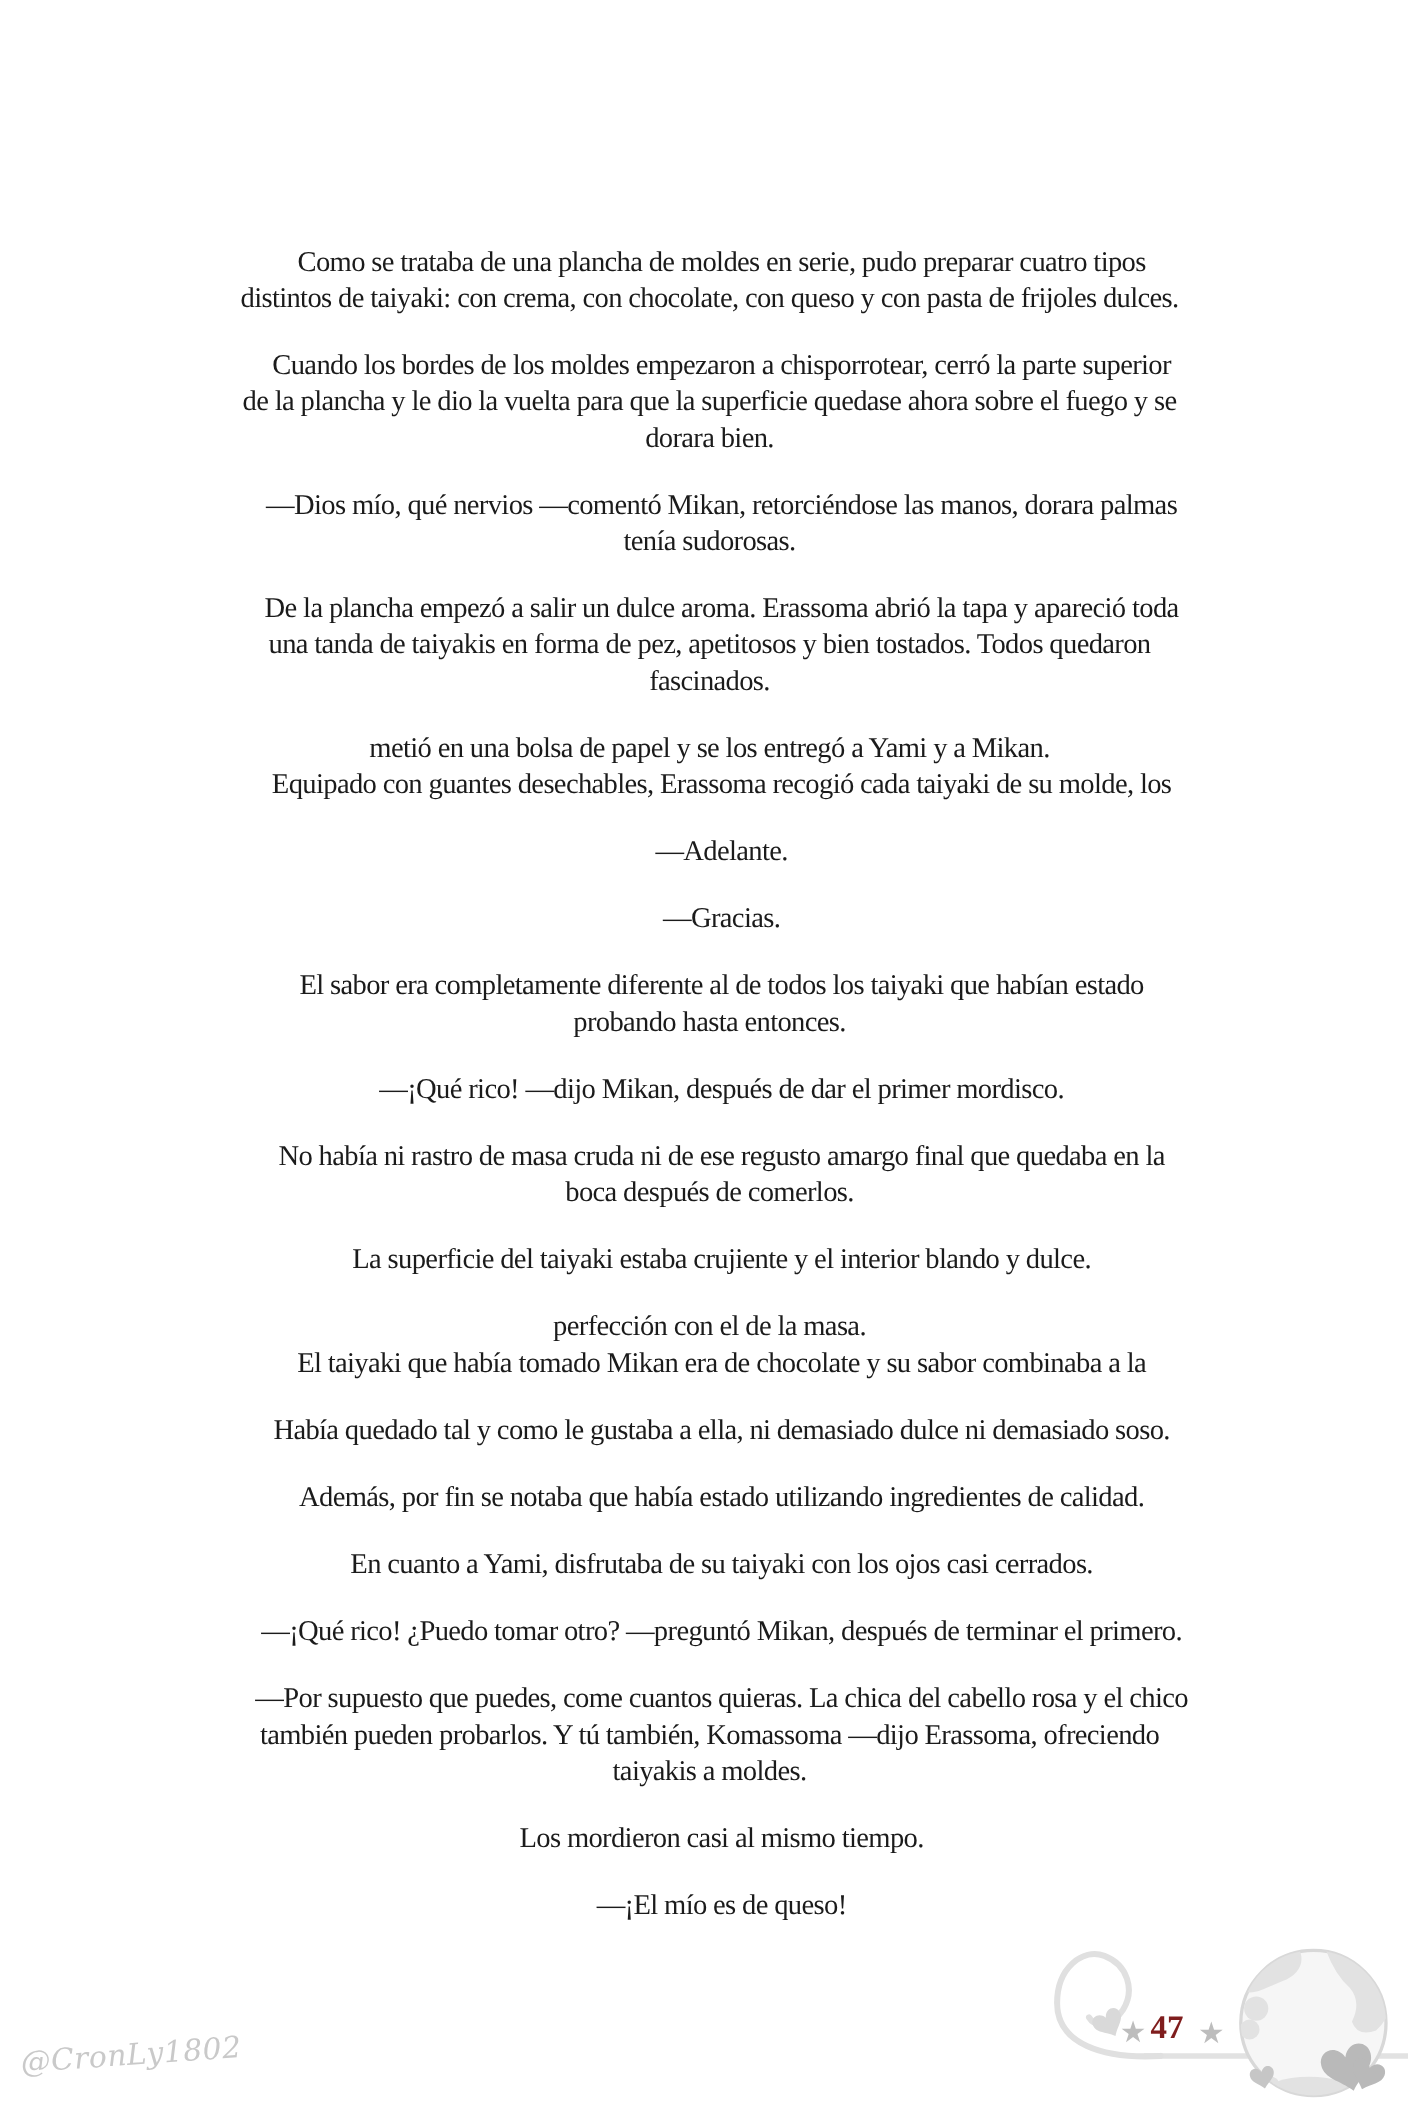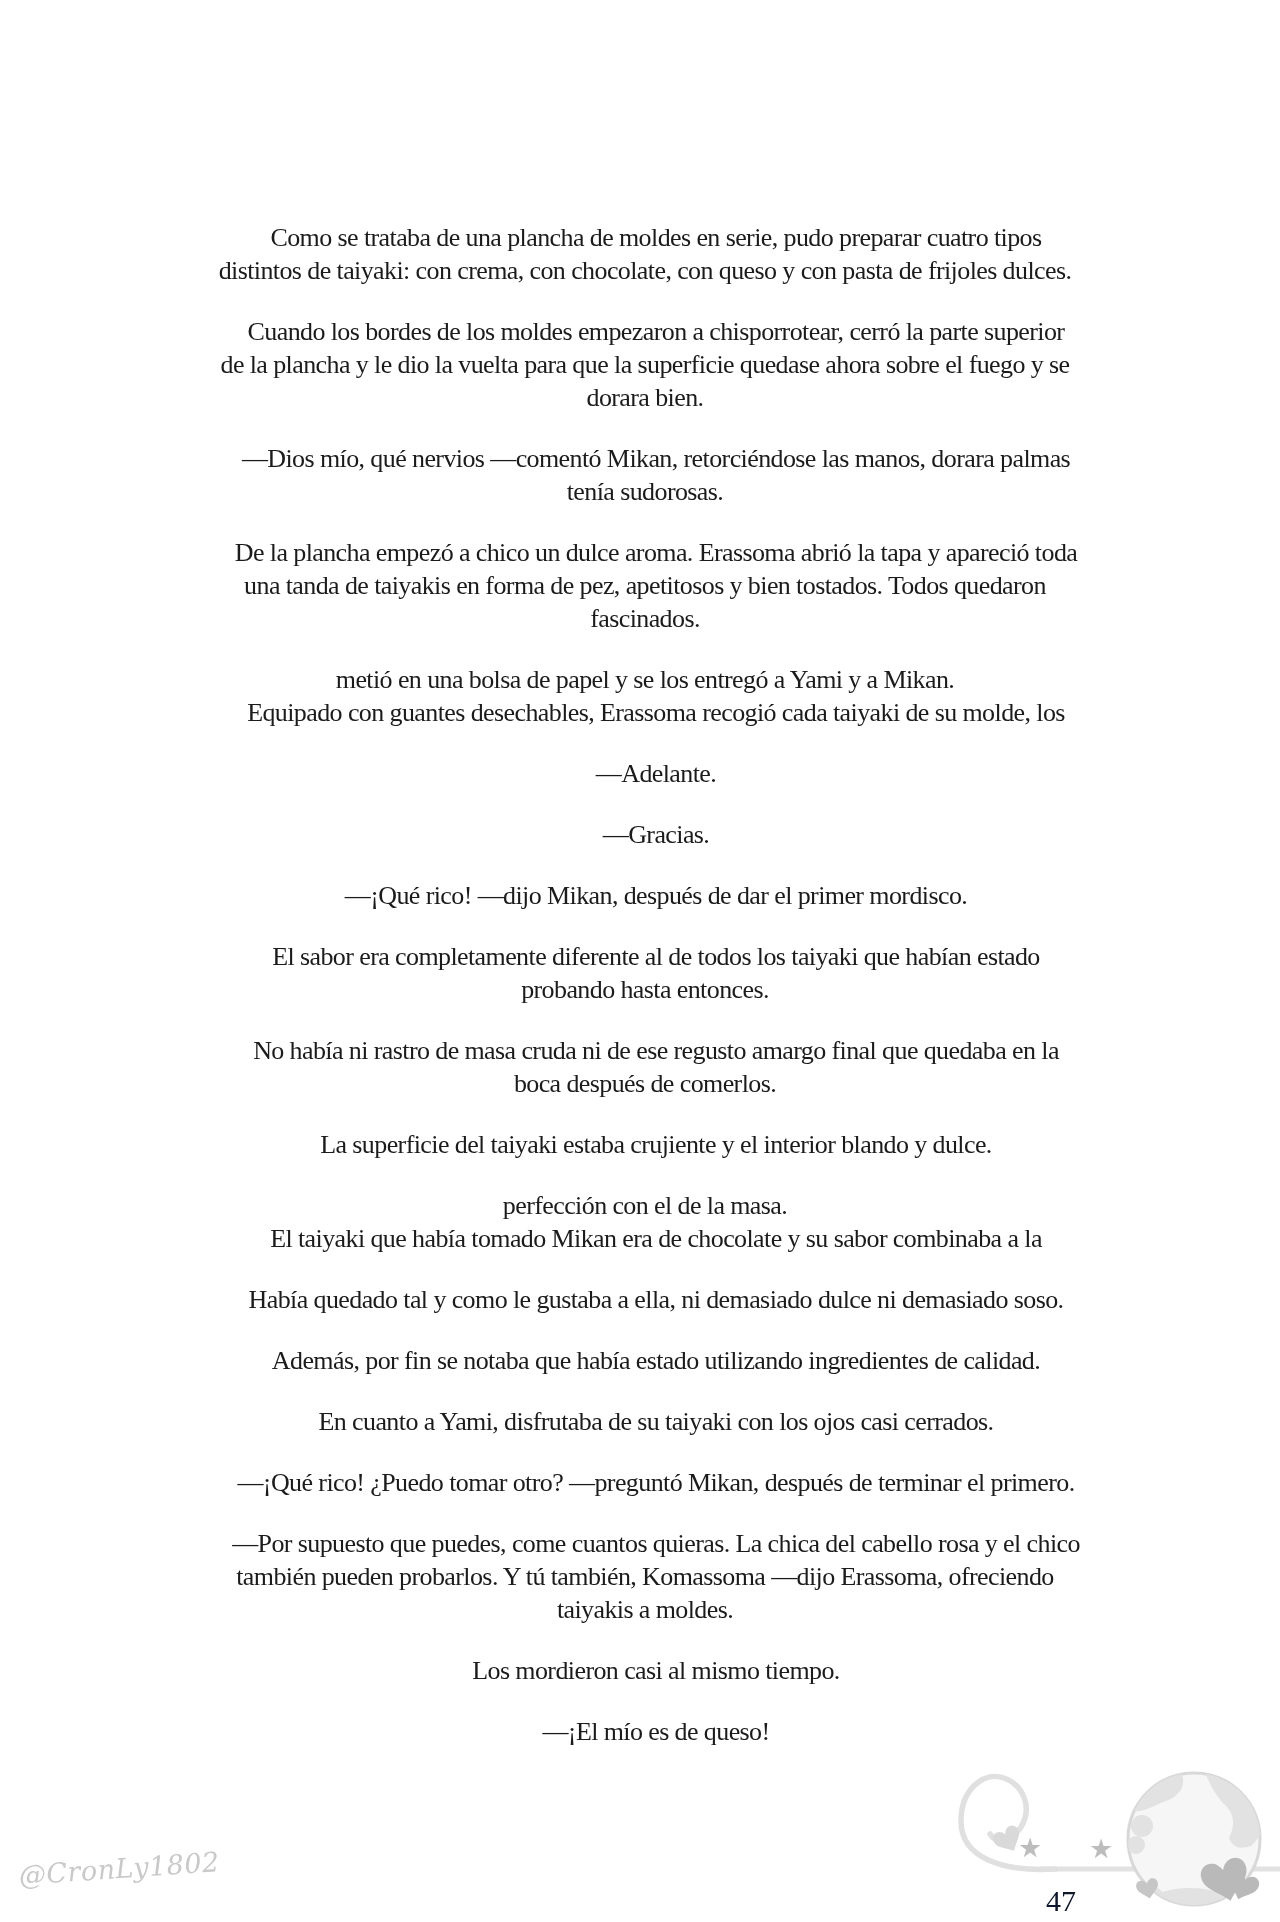--- a/index.html
+++ b/index.html
@@ -37,24 +37,25 @@
     font-family: "DejaVu Sans", sans-serif;
     font-size: 27px;
     color: #bdbdbd;
     line-height: 27px;
   }
   .star.s1 { left: 1018px; top: 1834px; }
   .star.s2 { left: 1089px; top: 1835px; }
 
   .pageno {
     position: absolute;
-    left: 1046px; top: 1884px;
+    left: 1046px; top: 1827px;
     font-size: 30px;
-    color: #0f172a;
+    color: #7f1d1d;
     font-family: "Liberation Serif", serif;
+    font-weight: bold;
   }
 
   .watermark {
     position: absolute;
     left: 20px; top: 1860px;
     font-size: 27px;
     font-style: italic;
     color: #c9c9c9;
     transform: rotate(-4deg);
     transform-origin: left bottom;
@@ -75,40 +76,40 @@
       <p class="para">
         <span class="ln first">Cuando los bordes de los moldes empezaron a chisporrotear, cerró la parte superior</span>
         <span class="ln">de la plancha y le dio la vuelta para que la superficie quedase ahora sobre el fuego y se</span>
         <span class="ln">dorara bien.</span>
       </p>
       <p class="para">
         <span class="ln first">—Dios mío, qué nervios —comentó Mikan, retorciéndose las manos, dorara palmas</span>
         <span class="ln">tenía sudorosas.</span>
       </p>
       <p class="para">
-        <span class="ln first">De la plancha empezó a chico un dulce aroma. Erassoma abrió la tapa y apareció toda</span>
+        <span class="ln first">De la plancha empezó a salir un dulce aroma. Erassoma abrió la tapa y apareció toda</span>
         <span class="ln">una tanda de taiyakis en forma de pez, apetitosos y bien tostados. Todos quedaron</span>
         <span class="ln">fascinados.</span>
       </p>
       <p class="para">
         <span class="ln">metió en una bolsa de papel y se los entregó a Yami y a Mikan.</span>
         <span class="ln first">Equipado con guantes desechables, Erassoma recogió cada taiyaki de su molde, los</span>
       </p>
       <p class="para">
         <span class="ln first">—Adelante.</span>
       </p>
       <p class="para">
         <span class="ln first">—Gracias.</span>
       </p>
       <p class="para">
-        <span class="ln first">—¡Qué rico! —dijo Mikan, después de dar el primer mordisco.</span>
+        <span class="ln first">El sabor era completamente diferente al de todos los taiyaki que habían estado</span>
+        <span class="ln">probando hasta entonces.</span>
       </p>
       <p class="para">
-        <span class="ln first">El sabor era completamente diferente al de todos los taiyaki que habían estado</span>
-        <span class="ln">probando hasta entonces.</span>
+        <span class="ln first">—¡Qué rico! —dijo Mikan, después de dar el primer mordisco.</span>
       </p>
       <p class="para">
         <span class="ln first">No había ni rastro de masa cruda ni de ese regusto amargo final que quedaba en la</span>
         <span class="ln">boca después de comerlos.</span>
       </p>
       <p class="para">
         <span class="ln first">La superficie del taiyaki estaba crujiente y el interior blando y dulce.</span>
       </p>
       <p class="para">
         <span class="ln">perfección con el de la masa.</span>

